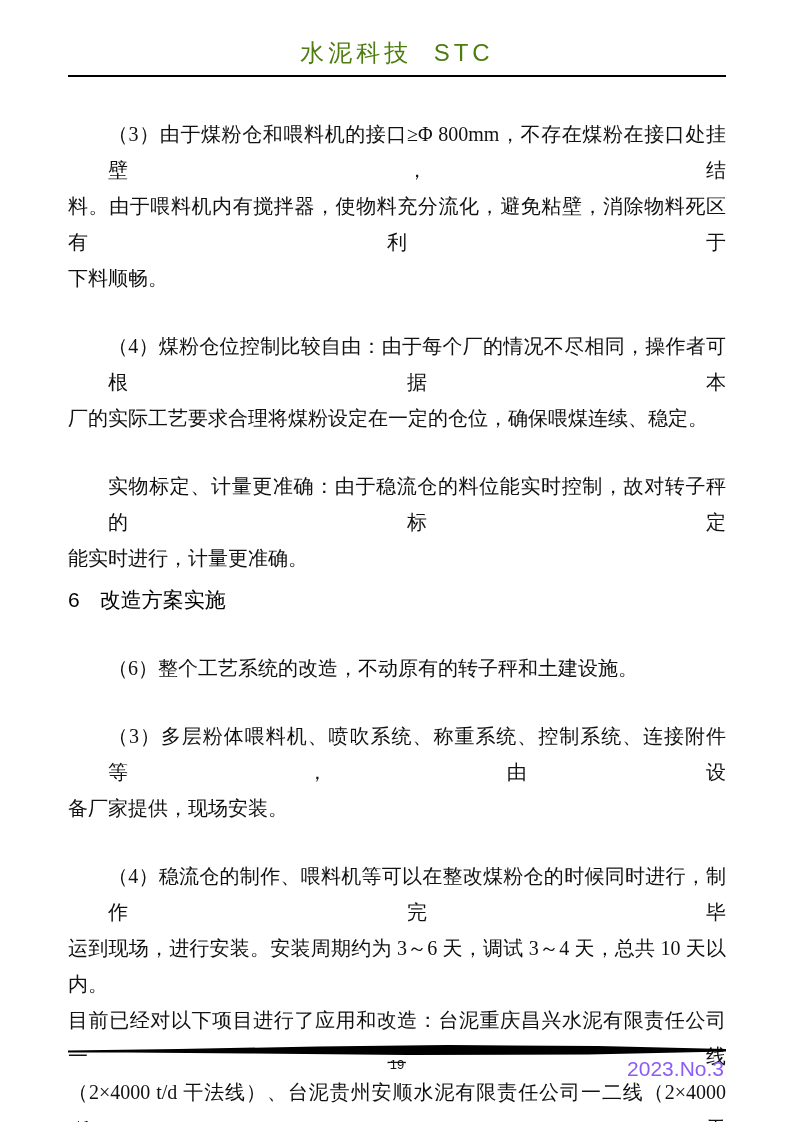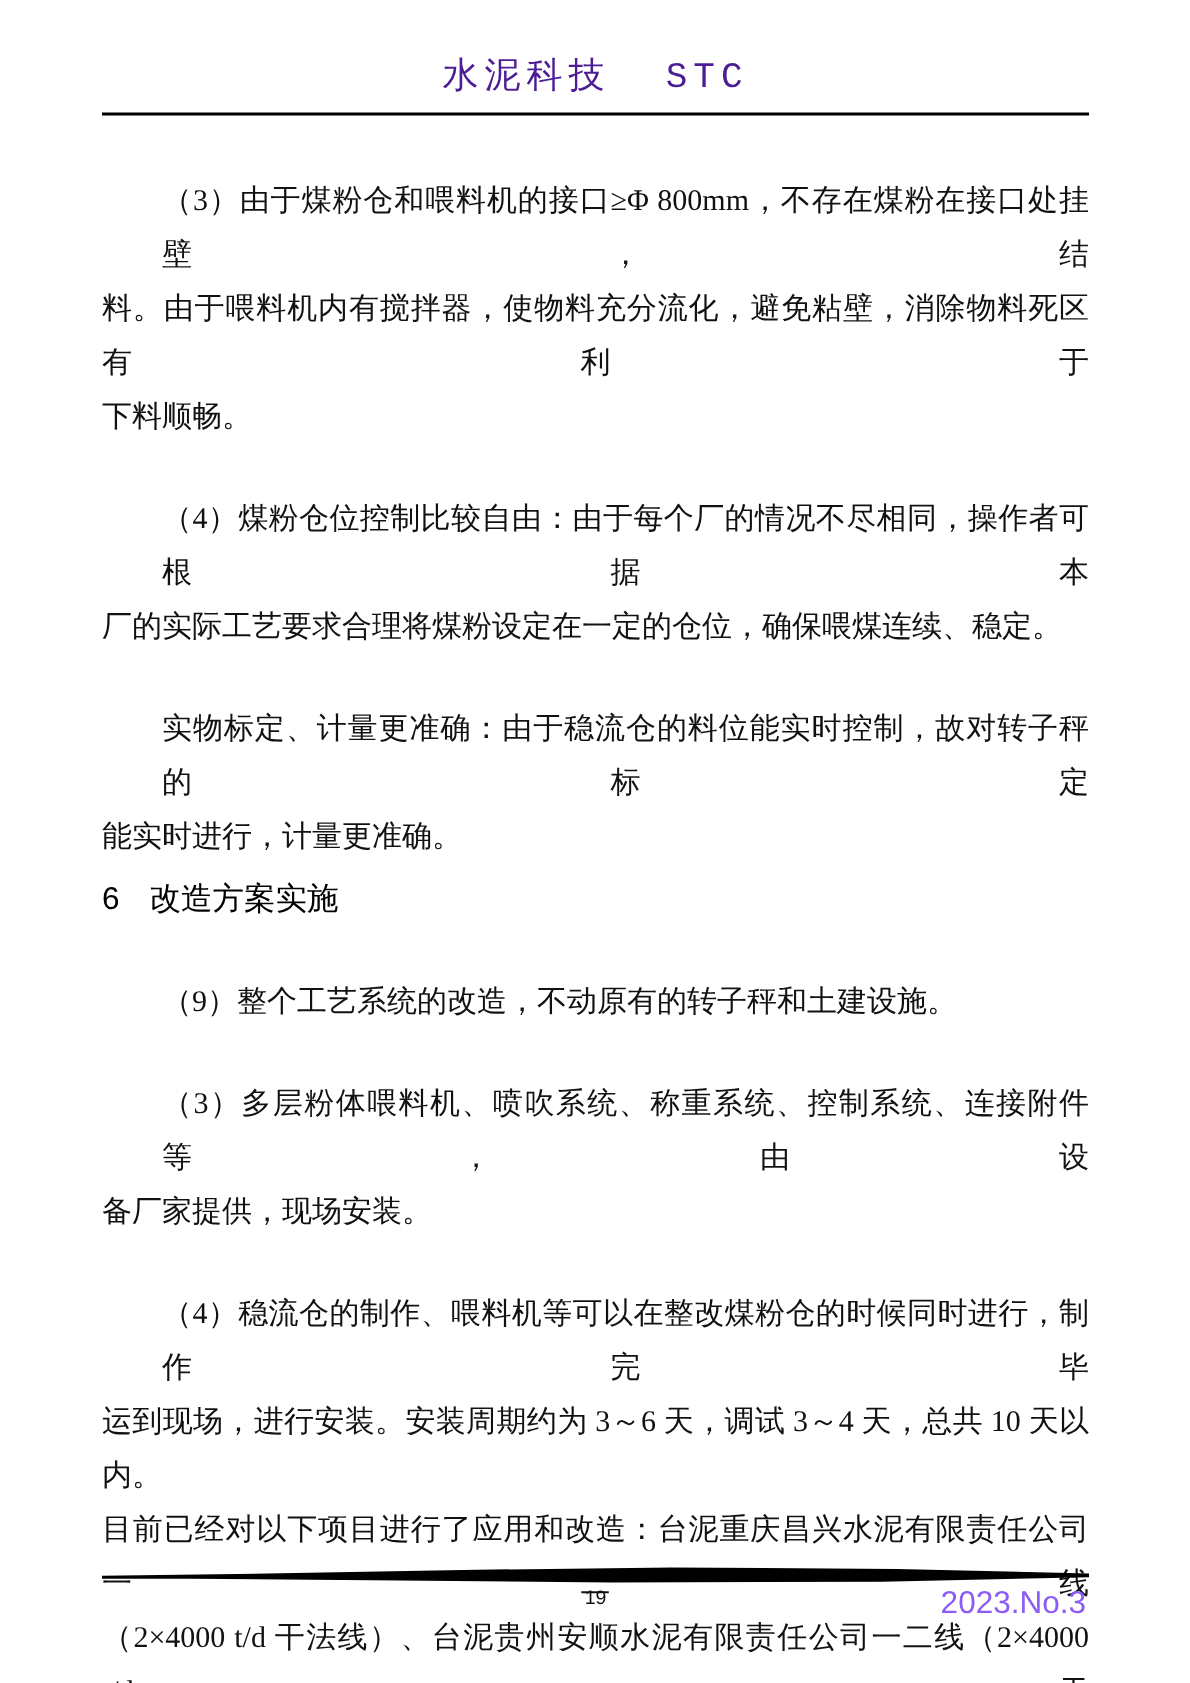--- a/index.html
+++ b/index.html
@@ -18,25 +18,25 @@
   }
   
   .header {
     position: absolute;
     top: 36px;
     left: 68px;
     width: 658px;
   }
   .journal-title {
     text-align: center;
-    font-family: Liberation Mono, monospace;
+    font-family: Liberation Sans, sans-serif;
     font-size: 24px;
     line-height: 34px;
     letter-spacing: 4px;
-    color: #4c1d95;
+    color: #4d7c0f;
     white-space: pre;
   }
   .header-rule {
     margin-top: 5px;
     height: 0;
     border-top: 2px solid #000000;
   }
   
   .doc-body {
     position: absolute;
@@ -112,21 +112,21 @@
       <div class="para">
         <div class="line indent fill">（4）煤粉仓位控制比较自由：由于每个厂的情况不尽相同，操作者可根据本</div>
         <div class="line">厂的实际工艺要求合理将煤粉设定在一定的仓位，确保喂煤连续、稳定。</div>
       </div>
       <div class="para">
         <div class="line indent fill">实物标定、计量更准确：由于稳流仓的料位能实时控制，故对转子秤的标定</div>
         <div class="line">能实时进行，计量更准确。</div>
       </div>
       <div class="heading"><span class="hnum">6</span><span>改造方案实施</span></div>
       <div class="para">
-        <div class="line indent">（9）整个工艺系统的改造，不动原有的转子秤和土建设施。</div>
+        <div class="line indent">（6）整个工艺系统的改造，不动原有的转子秤和土建设施。</div>
       </div>
       <div class="para">
         <div class="line indent fill">（3）多层粉体喂料机、喷吹系统、称重系统、控制系统、连接附件等，由设</div>
         <div class="line">备厂家提供，现场安装。</div>
       </div>
       <div class="para">
         <div class="line indent fill">（4）稳流仓的制作、喂料机等可以在整改煤粉仓的时候同时进行，制作完毕</div>
         <div class="line">运到现场，进行安装。安装周期约为 3～6 天，调试 3～4 天，总共 10 天以内。</div>
       </div>
       <div class="para">

